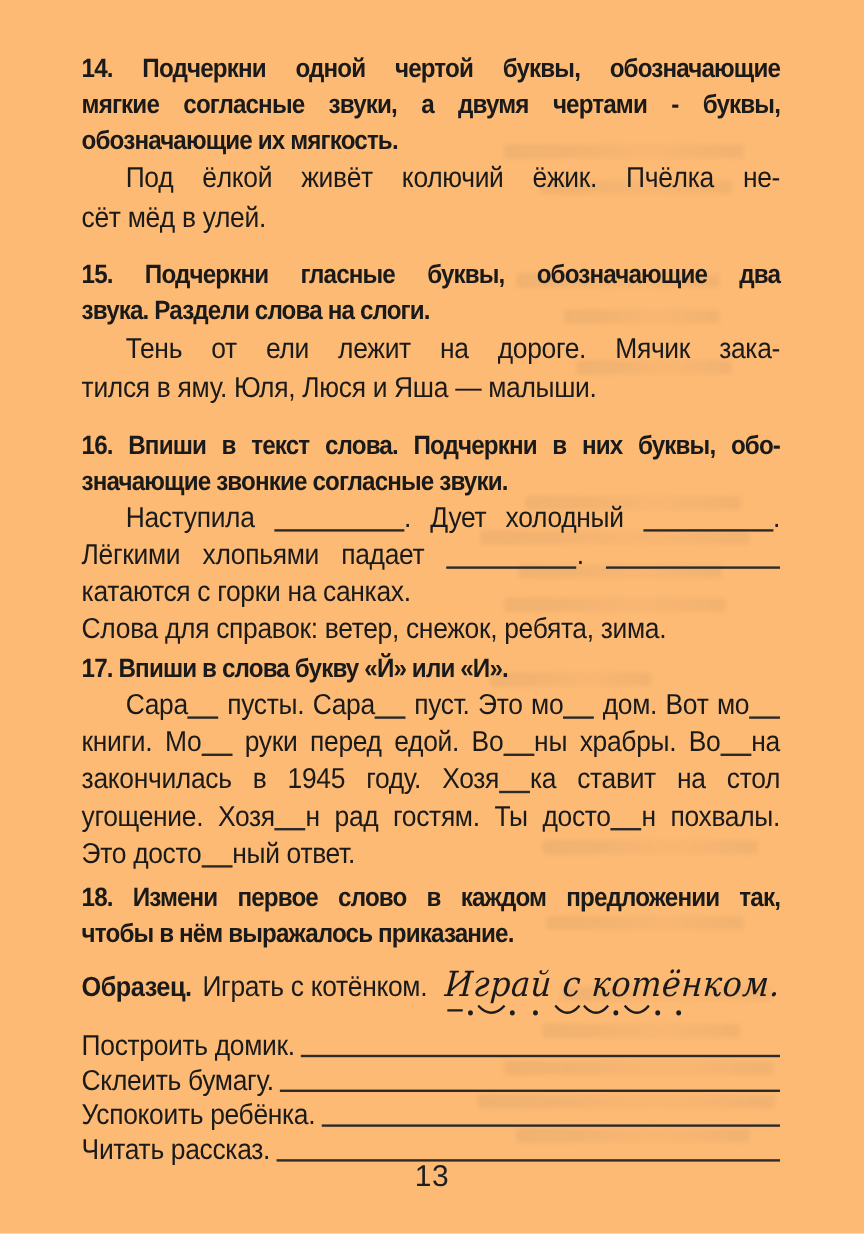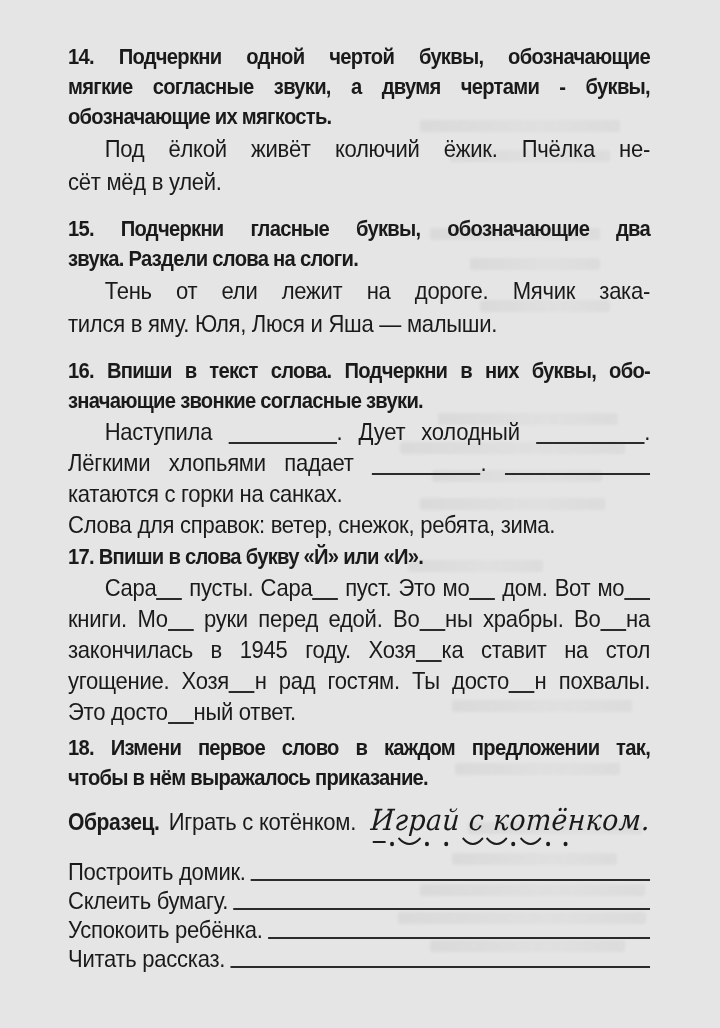--- a/index.html
+++ b/index.html
@@ -1,21 +1,21 @@
 <!DOCTYPE html>
 <html><head>
 <meta charset="utf-8">
 <style>
   html,body{margin:0;padding:0;}
   body{
     width:720px;height:1028px;position:relative;overflow:hidden;
     background:#fdfdfb;color:#1a1a1a;
     font-family:"Liberation Sans",sans-serif;
   }
-  .page{position:absolute;inset:0;background:#e5e5e5;}
+  .page{position:absolute;inset:0;background:#fdba74;}
   
   .ghost{
     position:absolute;height:12px;border-radius:3px;
     background:linear-gradient(90deg,rgba(40,40,40,.55),rgba(40,40,40,.25) 60%,rgba(40,40,40,.45));
     opacity:.10;filter:blur(1.6px);
   }
   .content{
     position:absolute;left:68px;top:42px;width:634px;
     transform:scaleX(0.918);transform-origin:0 0;
   }
@@ -161,13 +161,14 @@
           <span class="rule"></span>
         </div>
       <div class="item-row">
           <span>Читать рассказ.</span>
           <span class="rule"></span>
         </div>
     </section>
 
   </div>
 
+  <div class="pagenum">13</div>
 </div>
 
 </body></html>

